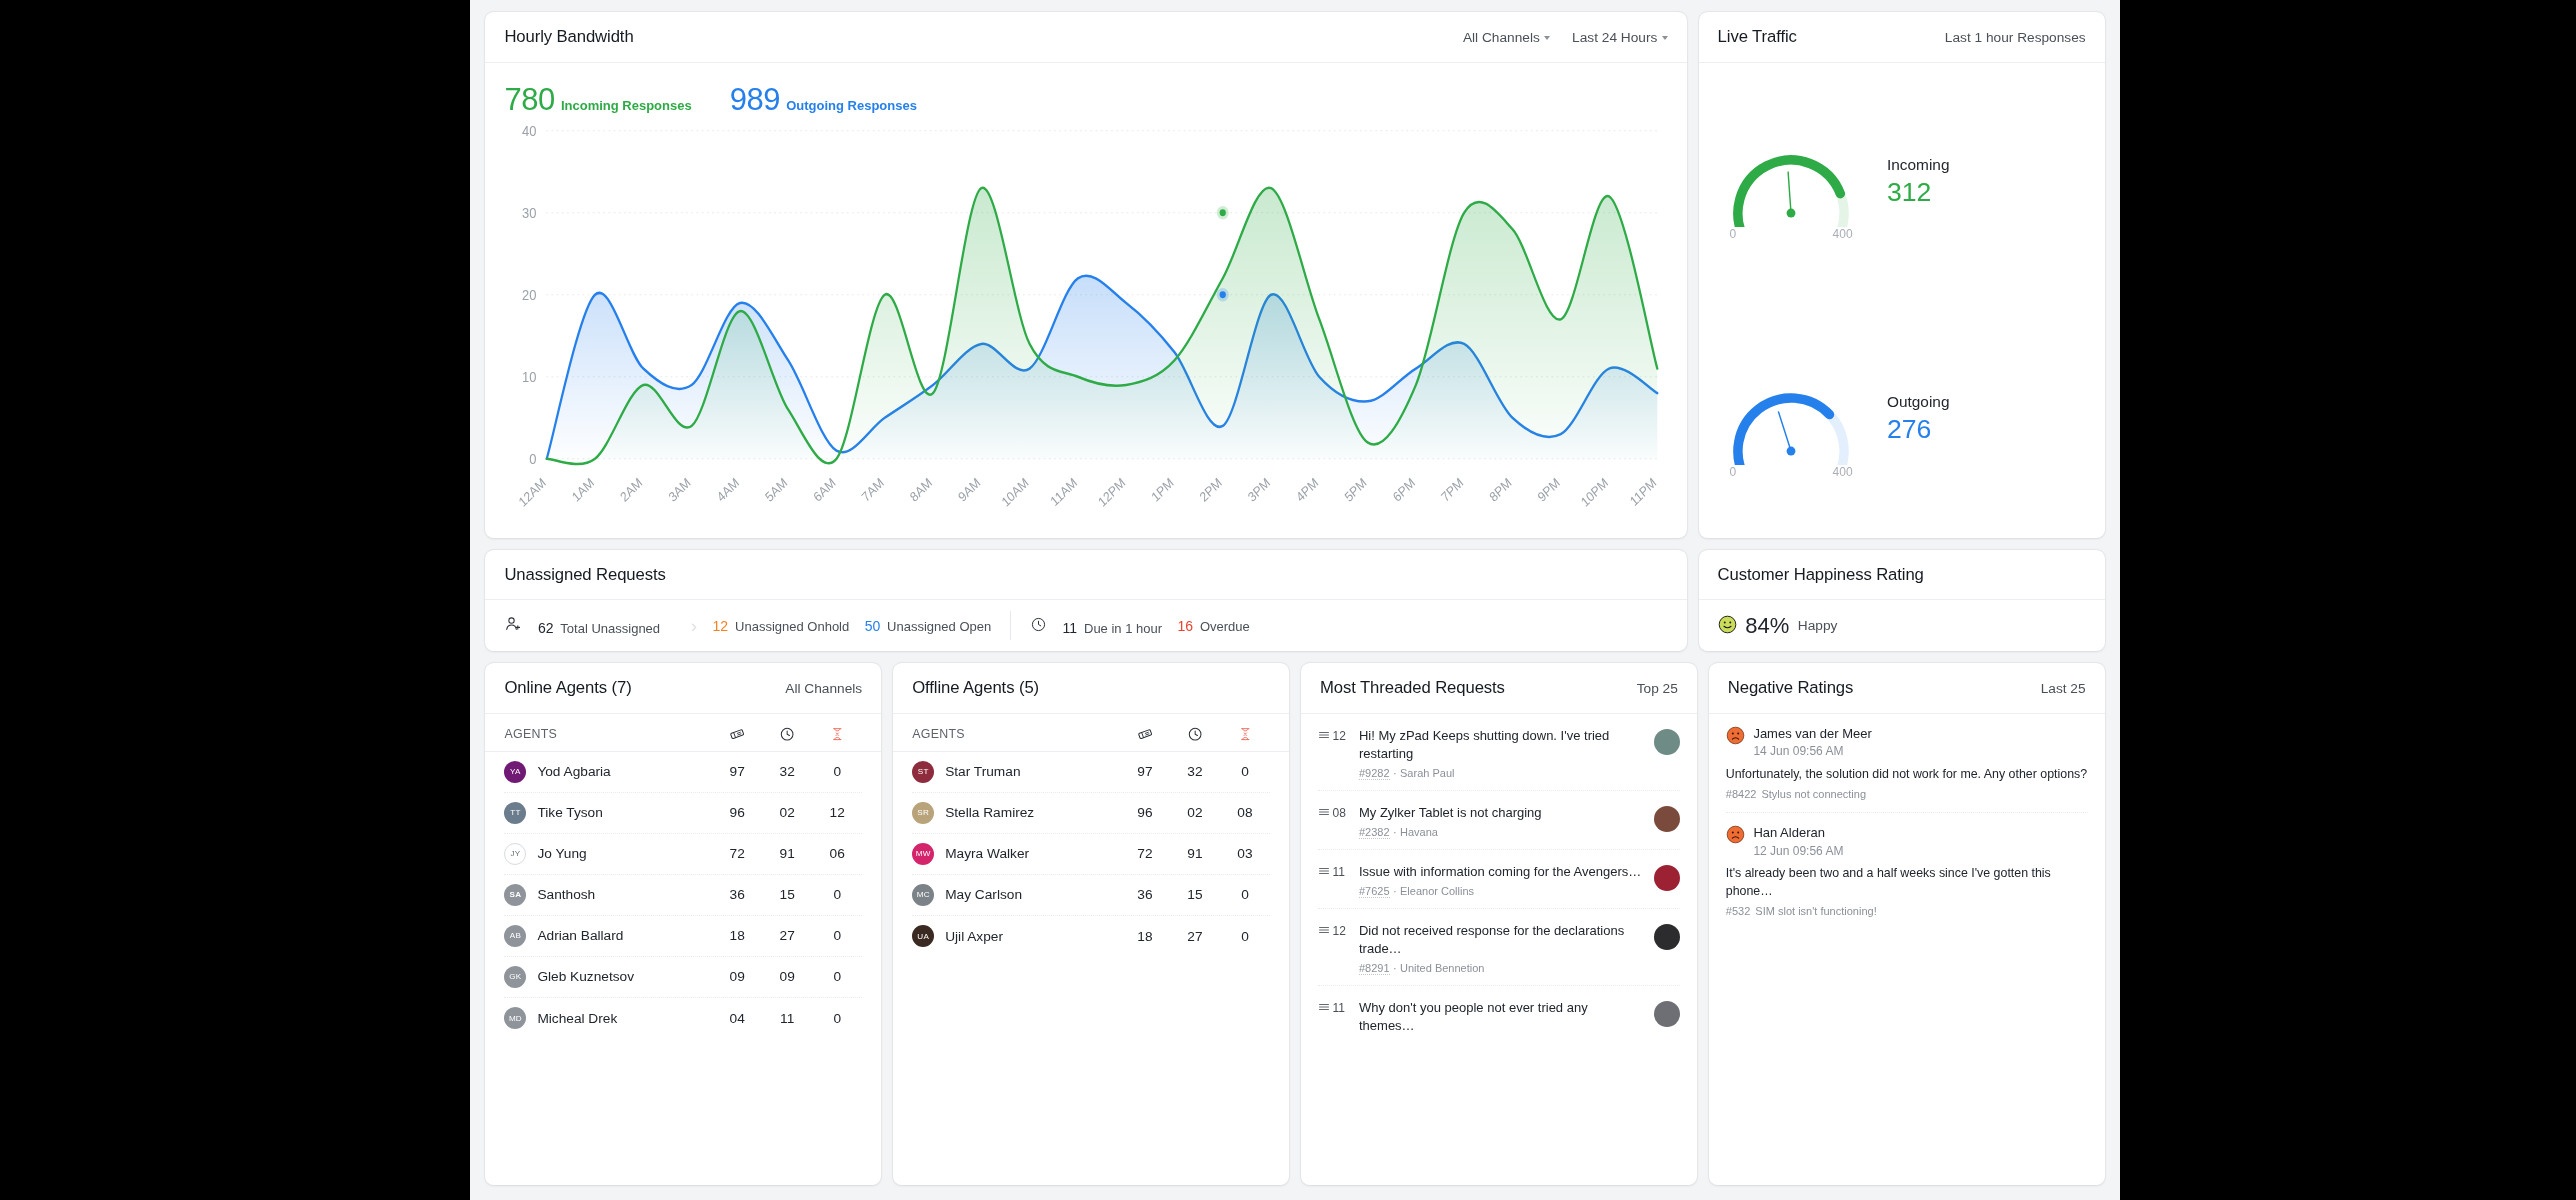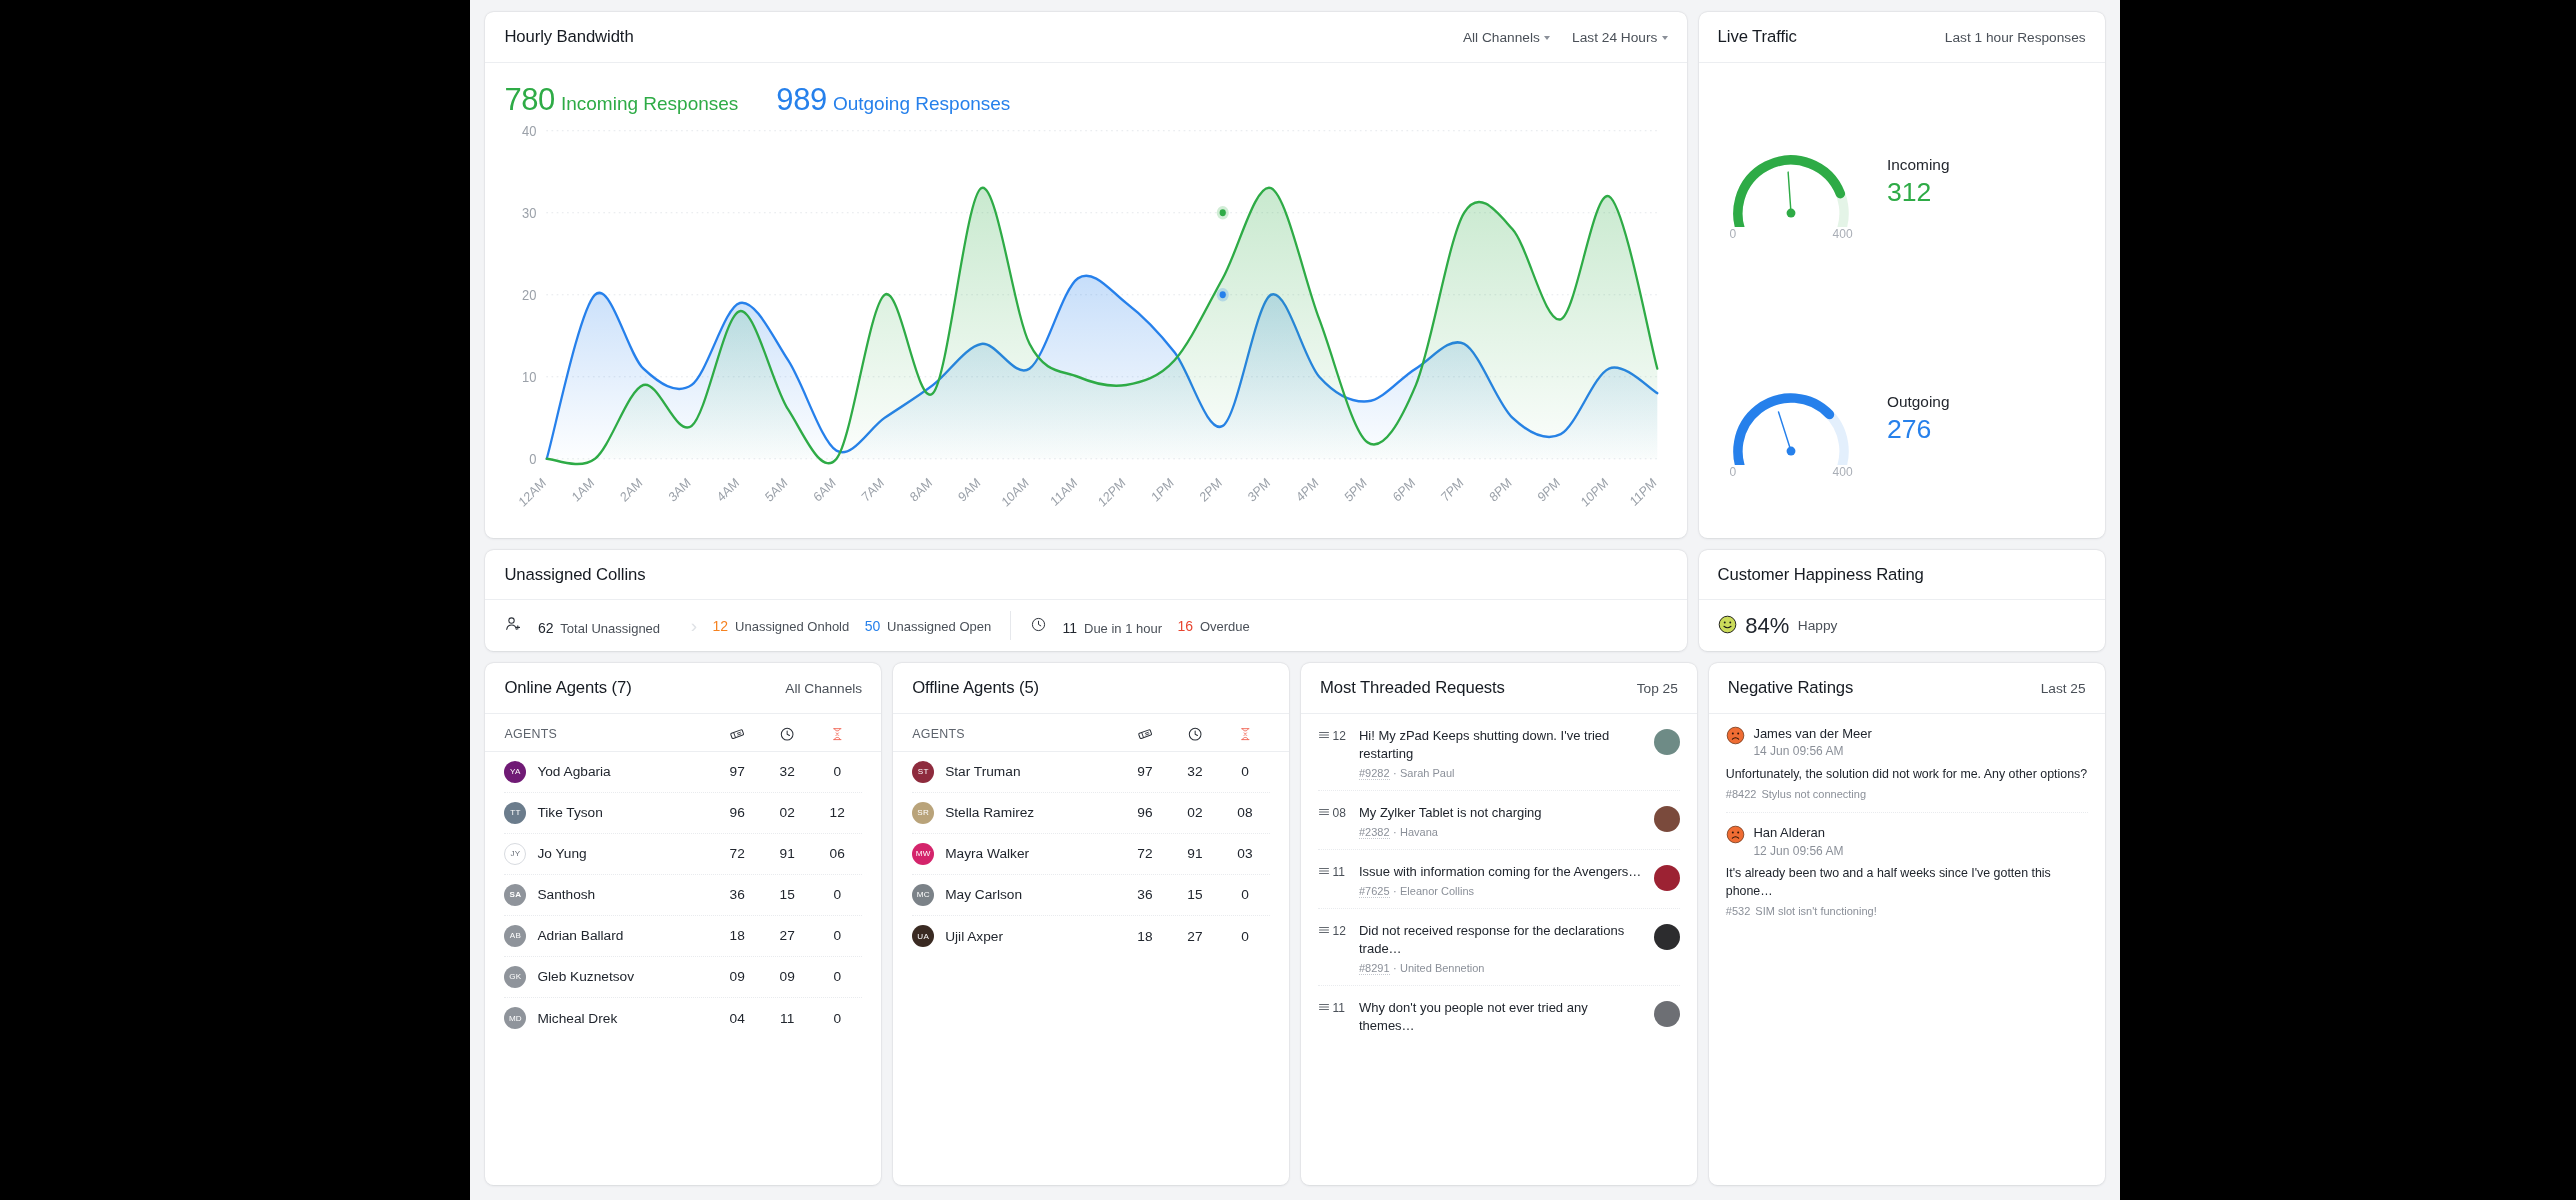--- a/index.html
+++ b/index.html
@@ -35,21 +35,21 @@
   .caret { display:inline-block; margin-left:4.3px; border-left:3.4px solid transparent; border-right:3.4px solid transparent; border-top:4.3px solid #8b9099; vertical-align:middle; }
 
   
   .row1 { display: flex; gap: 12px; height: 526px; flex: 0 0 526px; }
   .bandwidth { flex: 1 1 auto; }
   .livetraffic { flex: 0 0 406px; }
 
   .legend { display: flex; align-items: baseline; gap: 38px; padding: 19px 0 0 19px; }
   .legend-item { display: flex; align-items: baseline; }
   .legend-num { font-size: 31px; font-weight: 400; letter-spacing: -0.4px; }
-  .legend-lbl { font-size: 19px; margin-left: 6px; }
+  .legend-lbl { font-size: 13px; margin-left: 6px; font-weight: bold; }
   .lg-green .legend-num, .lg-green .legend-lbl { color: #2eab46; }
   .lg-blue .legend-num, .lg-blue .legend-lbl { color: #2680eb; }
 
   .chart-wrap { position: relative; flex: 1 1 auto; padding: 5.1px 22px 0 22px; }
   .chart-svg { width: 100%; height: 100%; display: block; overflow: visible; }
 
   
   .gauge-body { flex: 1 1 auto; display: flex; flex-direction: column; }
   .gauge-block { flex: 1 1 50%; display: flex; align-items: center; padding-left: 15.4px; }
   .gauge-holder { position: relative; width: 154px; height: 129px; flex: 0 0 154px; }
@@ -258,21 +258,21 @@
               <div class="g-value g-blue">276</div>
             </div>
           </div>
         </div>
     </div>
   </div>
 
   <div class="row2">
     <div class="card unassigned">
       <div class="card-head slim">
-        <div class="card-title">Unassigned Collins</div>
+        <div class="card-title">Unassigned Requests</div>
       </div>
       <div class="strip" id="unassigned-strip">
           <div class="metric ">
             <span class="user-ico">
               <svg width="18" height="18" viewBox="0 0 24 24">
                 <circle cx="10" cy="7.4" r="3.6" fill="none" stroke="#2b3038" stroke-width="1.4"></circle>
                 <path d="M3.6 19.4c.4-3.8 3.2-6 6.4-6s6 2.2 6.4 6" fill="none" stroke="#2b3038" stroke-width="1.4" stroke-linecap="round"></path>
                 <path d="M18.4 14.2v4.6M16.1 16.5h4.6" stroke="#2b3038" stroke-width="1.4" stroke-linecap="round"></path>
               </svg>
             </span>

